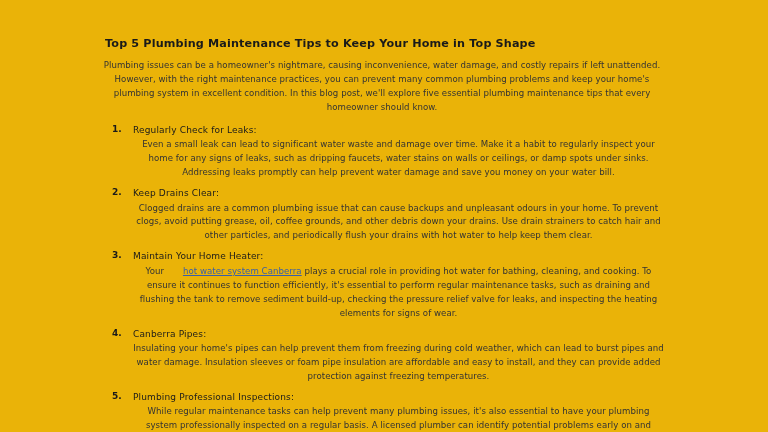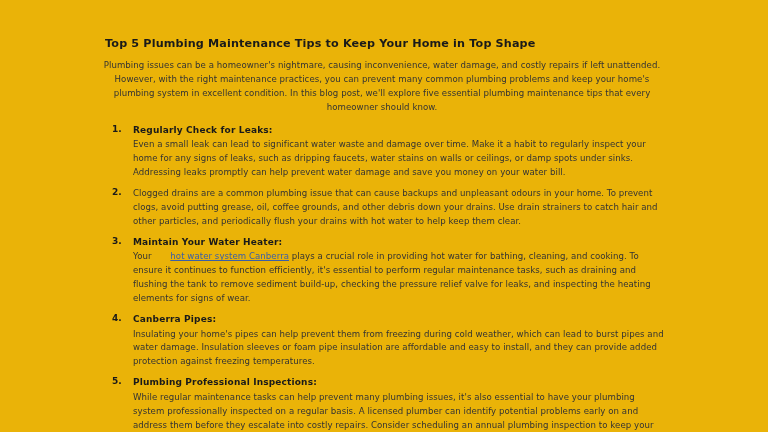--- a/index.html
+++ b/index.html
@@ -57,32 +57,33 @@
     position: absolute;
     left: 12px;
     top: 0;
     font-size: 9px;
     font-weight: bold;
     color: #1a1a1a;
     letter-spacing: 0.1px;
   }
   .tip-heading {
     font-size: 9px;
-    font-weight: bold;
+    font-weight: normal;
     color: #1a1a1a;
     line-height: 1.5;
     letter-spacing: 0.15px;
     margin: 0 0 1px 0;
   }
   .tip-body {
     font-size: 8.6px;
     line-height: 1.62;
     color: #333333;
     letter-spacing: 0.05px;
     margin: 0;
+    text-align: center;
   }
   .tip-link {
     color: #3a5fa8;
     text-decoration: underline;
     cursor: pointer;
     margin-left: 16px;
   }
 </style>
 </head>
 <body>
@@ -96,26 +97,27 @@
   <ol class="tips-list">
 
     <li class="tip-item">
       <span class="tip-number">1.</span>
       <div class="tip-heading">Regularly Check for Leaks:</div>
       <p class="tip-body">Even a small leak can lead to significant water waste and damage over time. Make it a habit to regularly inspect your home for any signs of leaks, such as dripping faucets, water stains on walls or ceilings, or damp spots under sinks. Addressing leaks promptly can help prevent water damage and save you money on your water bill.</p>
     </li>
 
     <li class="tip-item">
       <span class="tip-number">2.</span>
+      <div class="tip-heading">Keep Drains Clear:</div>
       <p class="tip-body">Clogged drains are a common plumbing issue that can cause backups and unpleasant odours in your home. To prevent clogs, avoid putting grease, oil, coffee grounds, and other debris down your drains. Use drain strainers to catch hair and other particles, and periodically flush your drains with hot water to help keep them clear.</p>
     </li>
 
     <li class="tip-item">
       <span class="tip-number">3.</span>
-      <div class="tip-heading">Maintain Your Water Heater:</div>
+      <div class="tip-heading">Maintain Your Home Heater:</div>
       <p class="tip-body"><span>Your </span><a class="tip-link" href="#">hot water system Canberra</a><span> plays a crucial role in providing hot water for bathing, cleaning, and cooking. To ensure it continues to function efficiently, it's essential to perform regular maintenance tasks, such as draining and flushing the tank to remove sediment build-up, checking the pressure relief valve for leaks, and inspecting the heating elements for signs of wear.</span></p>
     </li>
 
     <li class="tip-item">
       <span class="tip-number">4.</span>
       <div class="tip-heading">Canberra Pipes:</div>
       <p class="tip-body">Insulating your home's pipes can help prevent them from freezing during cold weather, which can lead to burst pipes and water damage. Insulation sleeves or foam pipe insulation are affordable and easy to install, and they can provide added protection against freezing temperatures.</p>
     </li>
 
     <li class="tip-item">

